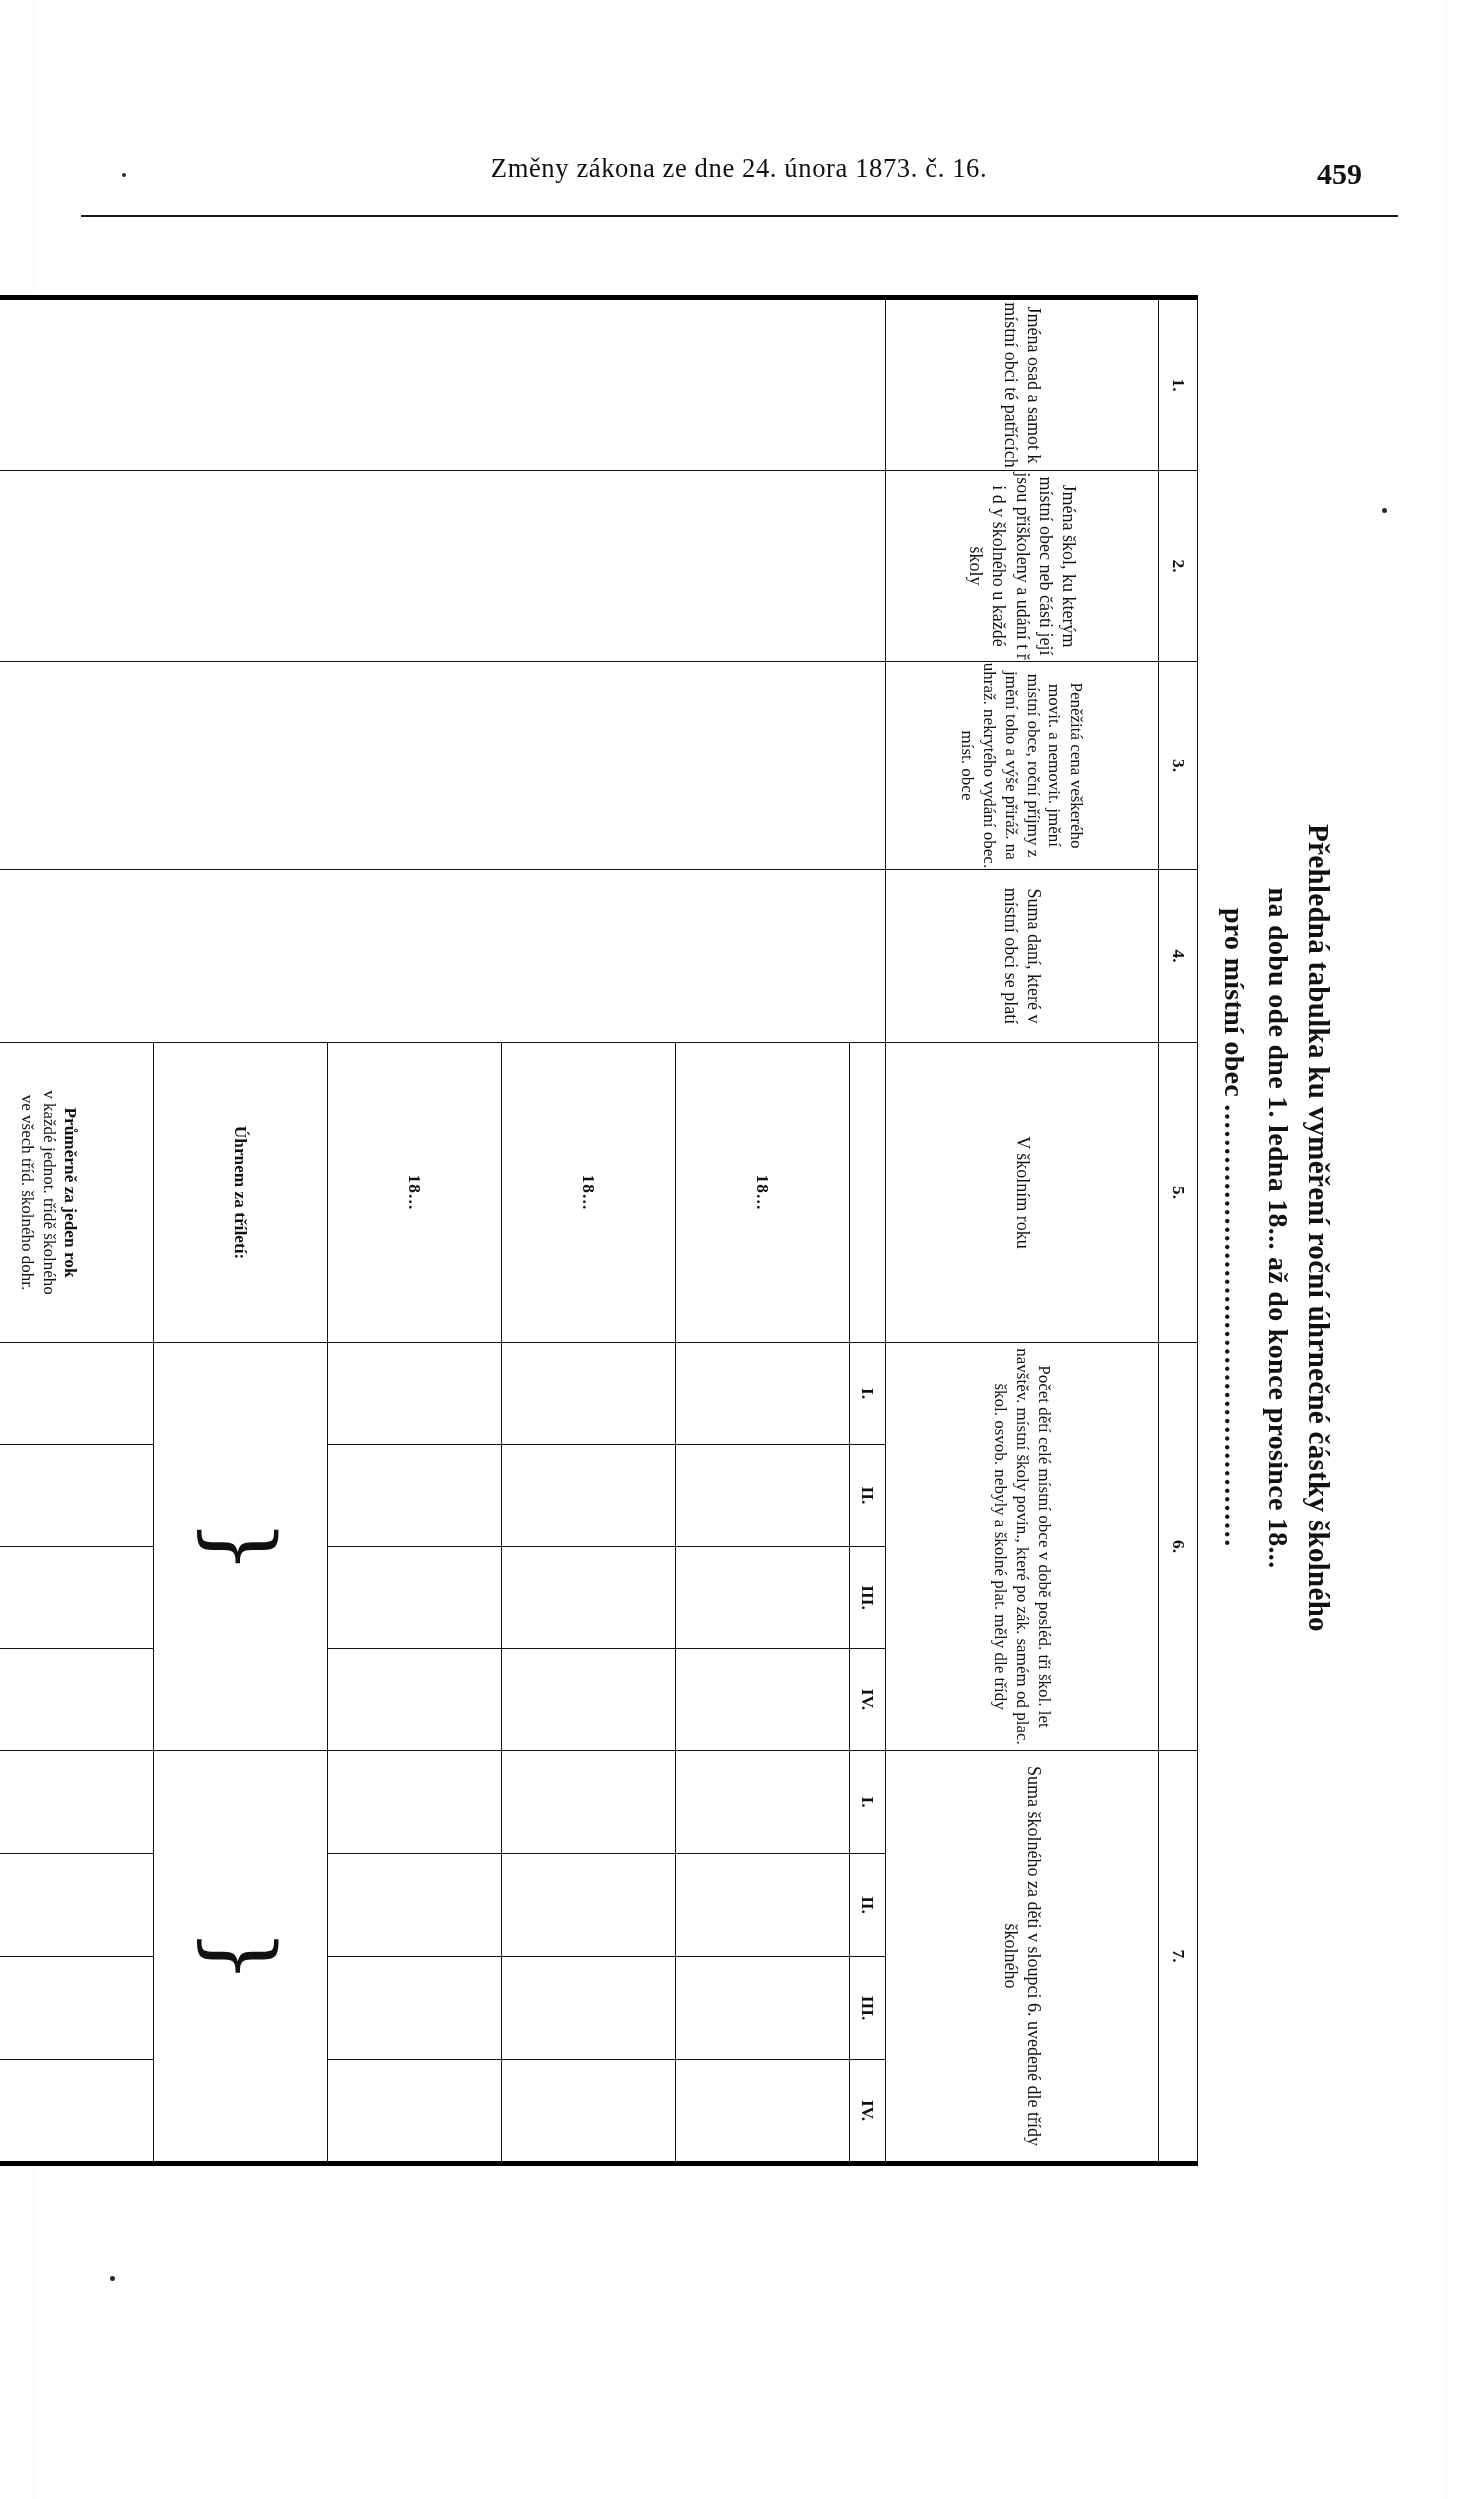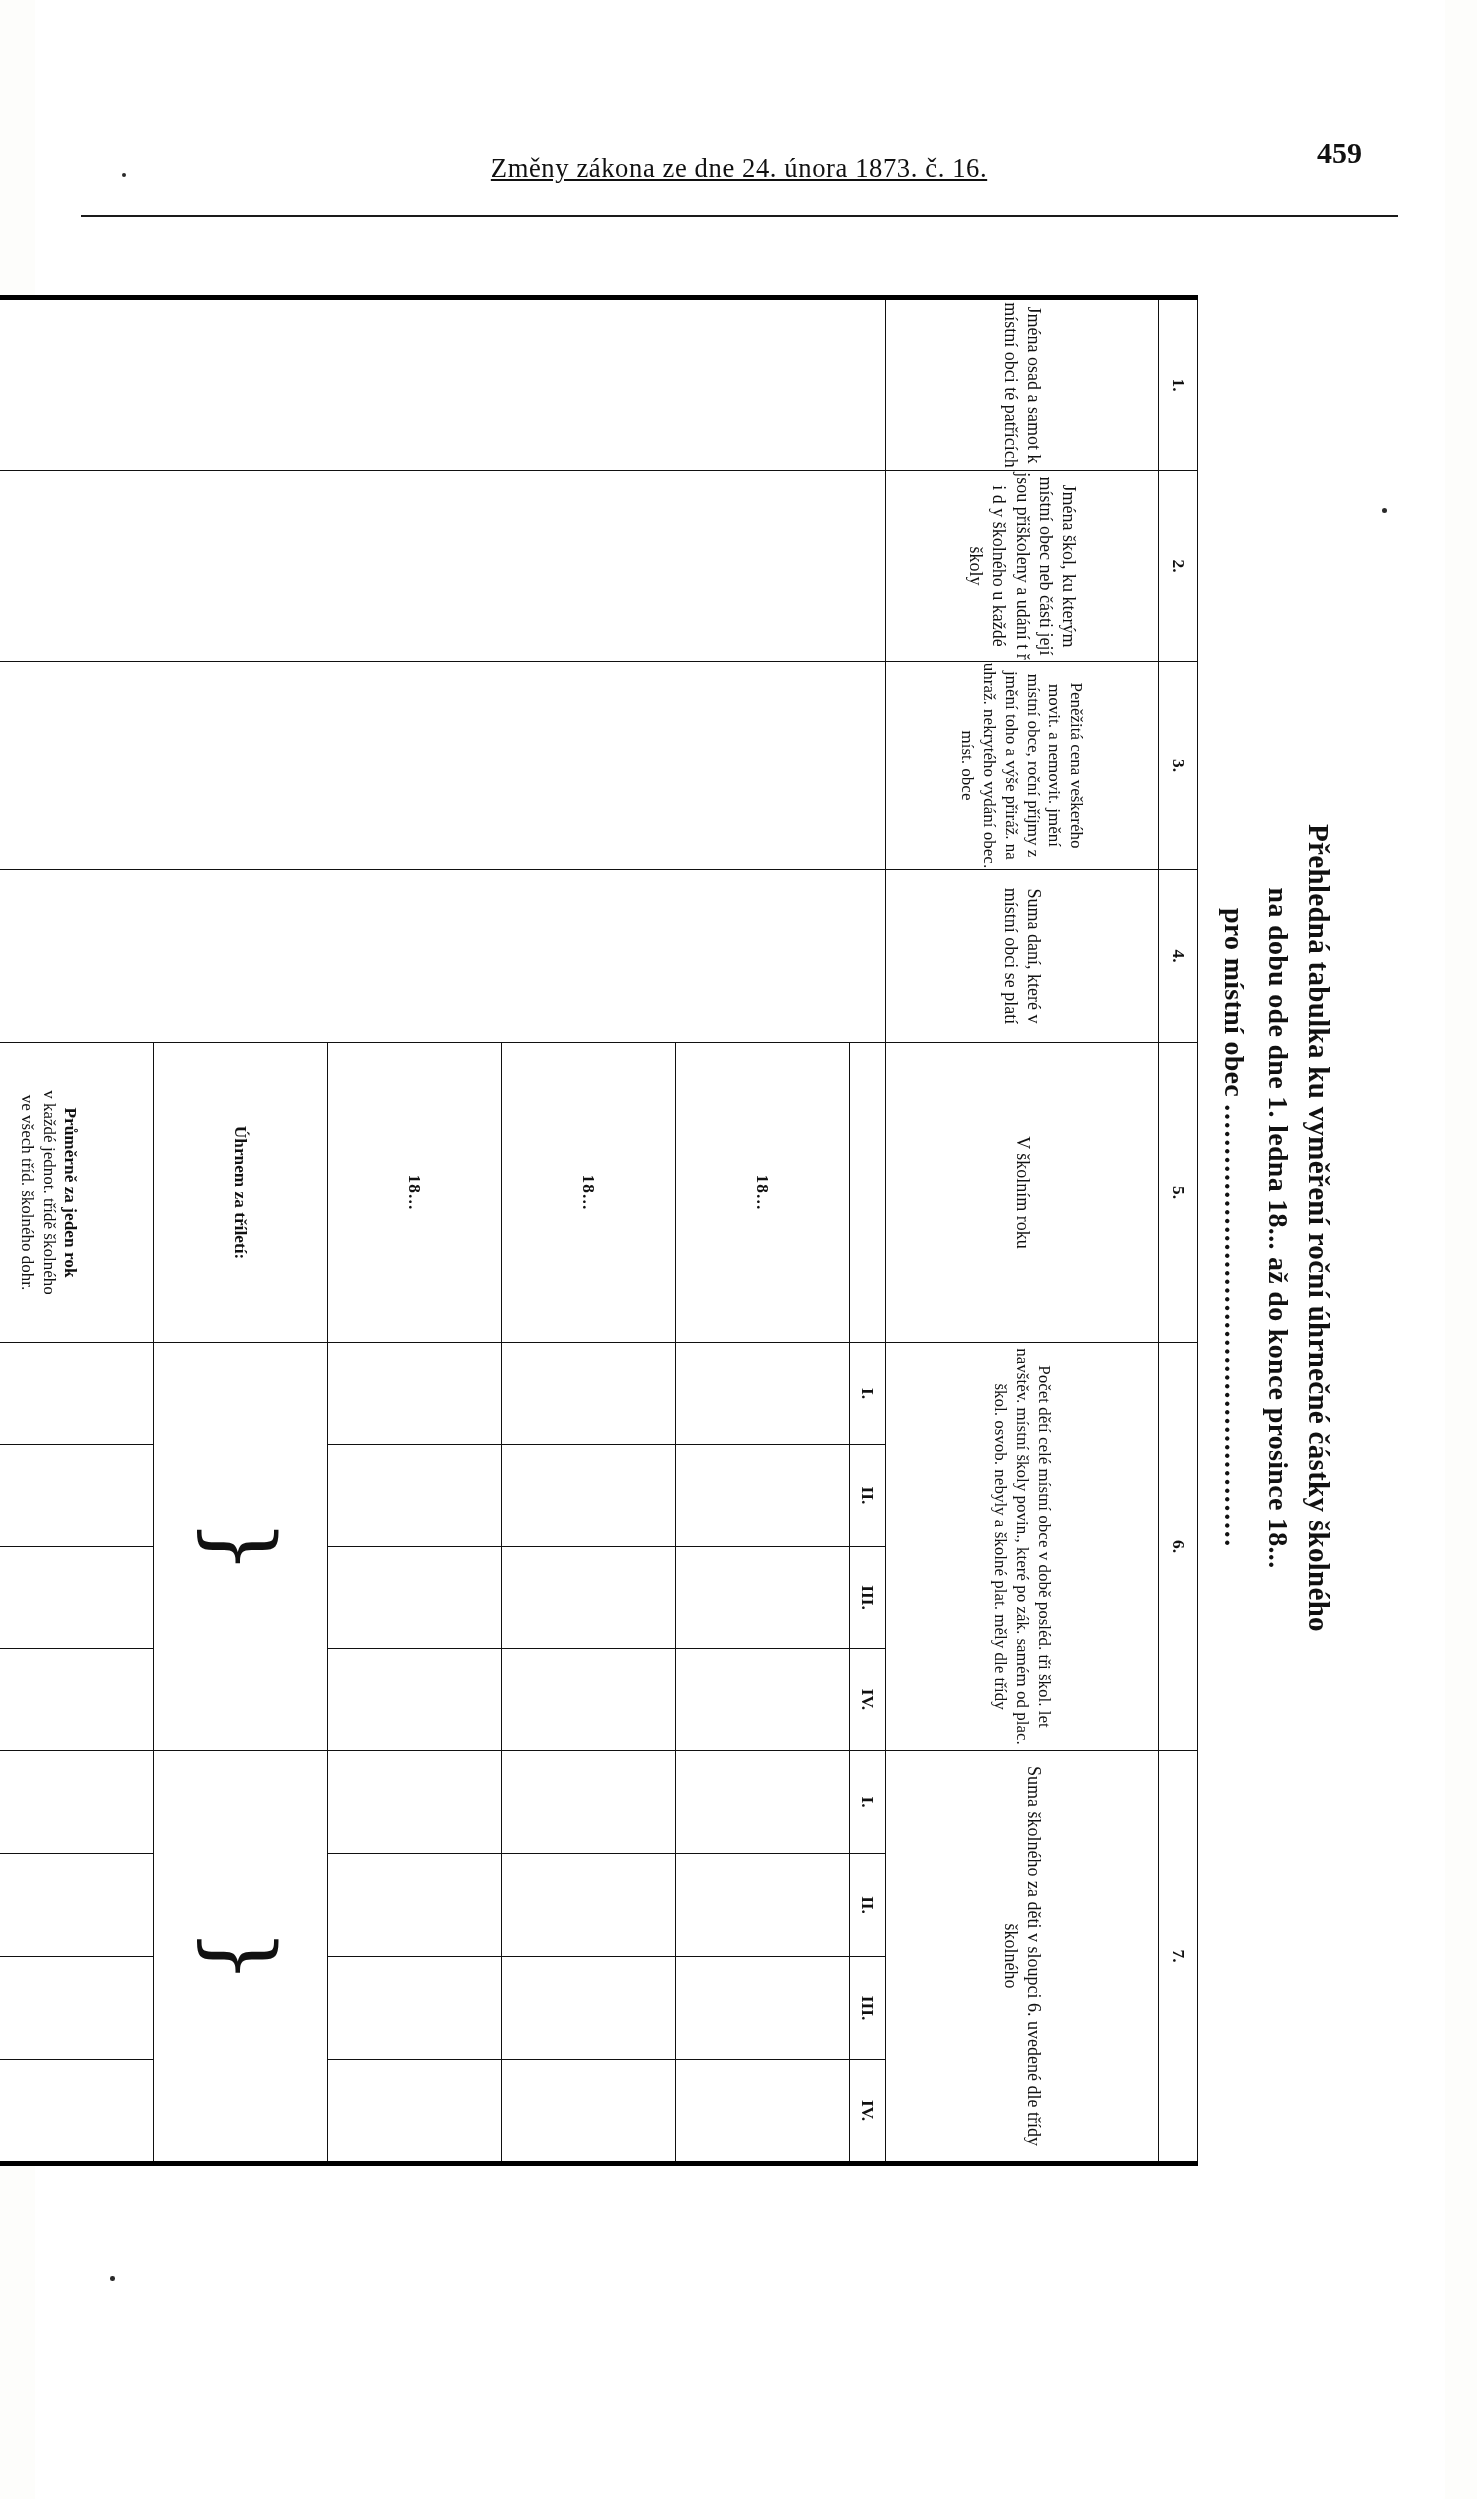--- a/index.html
+++ b/index.html
@@ -33,25 +33,24 @@
   }
 
   
   .running-head {
     position: absolute;
     left: 0; top: 153px;
     width: 1478px;
     text-align: center;
     font-size: 26.6px;
     letter-spacing: 0.6px;
-    text-decoration: underline;
   }
   .folio {
     position: absolute;
-    right: 116px; top: 136px;
+    right: 116px; top: 157px;
     font-size: 30px;
     font-weight: bold;
   }
   .head-rule {
     position: absolute;
     left: 81px; top: 215px;
     width: 1317px;
     height: 1.7px;
     background: #1a1a1a;
   }

